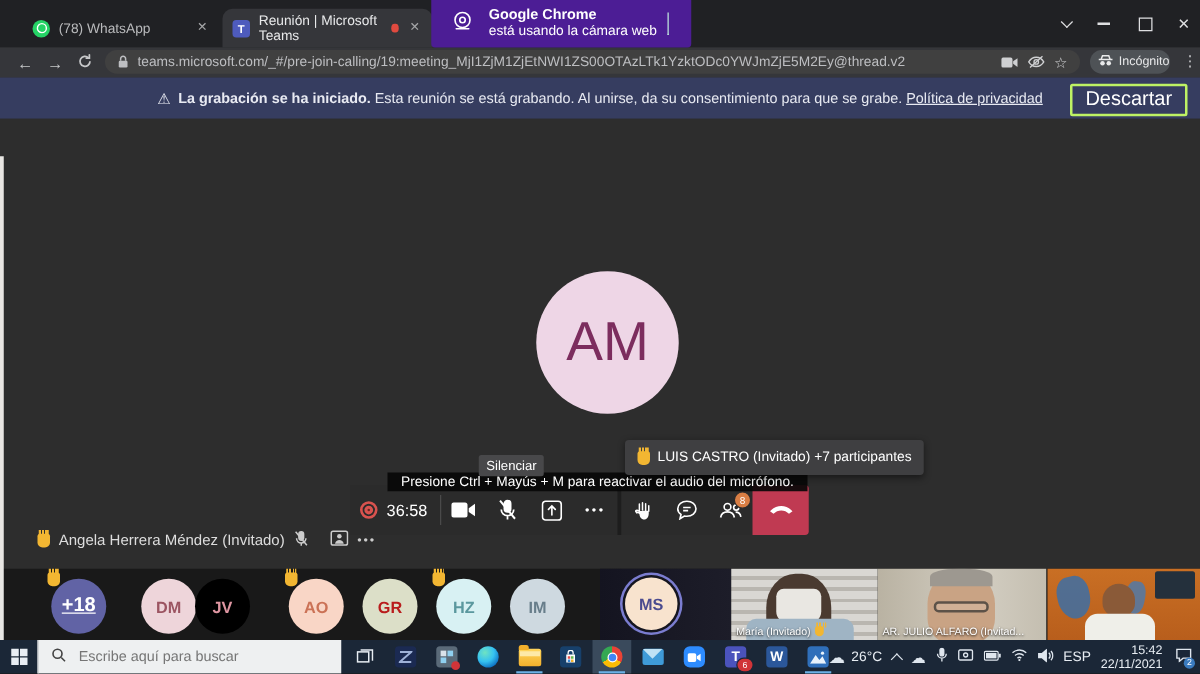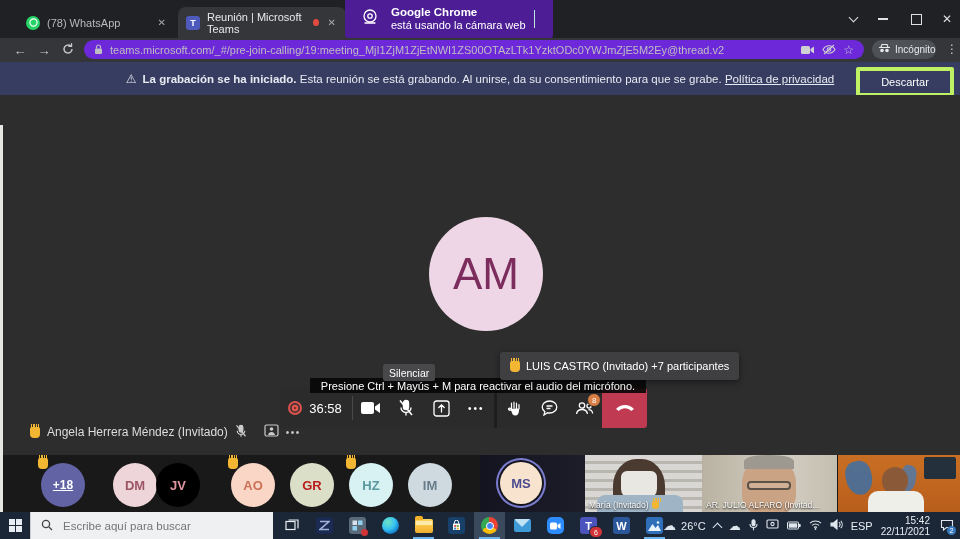--- a/index.html
+++ b/index.html
@@ -19,34 +19,34 @@
   .wincon{display:flex;align-items:center;justify-content:center;width:22px;height:22px;color:#dedfe1;}
   .chev{width:6px;height:6px;border-right:1.6px solid #dedfe1;border-bottom:1.6px solid #dedfe1;
     transform:rotate(45deg);margin-top:-3px;}
   .toast{left:345px;top:0;width:208px;height:38px;background:#4c1d95;border-radius:0 0 3px 3px;
     display:flex;align-items:center;color:#fff;z-index:5;}
   .toast .tx{margin-left:10px;line-height:1.25;}
   .toast .t1{font-size:11.5px;font-weight:bold;}
   .toast .t2{font-size:11px;}
   .navrow{left:0;top:38px;width:960px;height:24px;background:#35363a;display:flex;align-items:center;}
   .navic{color:#c7c8ca;font-size:13px;width:24px;text-align:center;}
-  .omnibox{left:84px;top:40px;width:780px;height:19px;background:#6d28d9;border-radius:10px;
+  .omnibox{left:84px;top:40px;width:780px;height:19px;background:#404040;border-radius:10px;
     display:flex;align-items:center;color:#bdbec1;font-size:11px;padding:0 10px;box-sizing:border-box;gap:7px;}
   .omnibox .url{white-space:nowrap;overflow:hidden;flex:1;}
   .obic{flex:0 0 auto;display:flex;align-items:center;}
   .incog{left:872px;top:40px;width:64px;height:19px;background:#4e5256;border-radius:10px;
     display:flex;align-items:center;gap:4px;padding:0 6px;box-sizing:border-box;color:#e8e9ea;font-size:10px;}
   
   .banner{left:0;top:62px;width:960px;height:33px;background:#363d60;color:#e8eaf2;
     display:flex;align-items:center;font-size:11.5px;}
   .bannerline{position:absolute;left:50%;transform:translateX(-50%);display:flex;align-items:center;
     gap:6px;white-space:nowrap;}
   .bannerline a{color:#e8eaf2;}
-  .dismiss{position:absolute;left:856px;top:5px;width:90px;height:22px;border:4px solid #bef264;
-    border-radius:2px;color:#fff;font-size:11px;display:flex;align-items:center;justify-content:center;}
+  .dismiss{position:absolute;left:856px;top:5px;width:90px;height:22px;border:2px solid #bef264;
+    border-radius:2px;color:#fff;font-size:16px;display:flex;align-items:center;justify-content:center;}
   
   .stage{left:0;top:95px;width:960px;height:360px;background:#2d2d2d;}
   .sliver{left:0;top:125px;width:3px;height:387px;background:#e8e6e3;z-index:2;}
   .bigavatar{left:429px;top:122px;width:114px;height:114px;border-radius:50%;background:#eed6e6;
     display:flex;align-items:center;justify-content:center;color:#7c2d5e;font-size:44px;}
   .ptooltip{left:500px;top:257px;height:28px;background:#3f3f41;border-radius:3px;display:flex;
     align-items:center;gap:6px;padding:0 10px;color:#fff;font-size:11px;box-shadow:0 2px 6px rgba(0,0,0,.45);z-index:6;}
   .mtooltip{left:383px;top:269px;height:17px;background:#48484a;border-radius:2px;display:flex;
     align-items:center;padding:0 6px;color:#fff;font-size:10.5px;z-index:5;}
   .hintband{left:310px;top:283px;width:336px;height:15px;background:rgba(8,8,8,.92);color:#fff;
@@ -289,21 +289,21 @@
             <circle cx="7.5" cy="5" r="1.8" fill="#ccc" stroke="none"></circle>
             <path d="M4 11c.4-2 1.8-3 3.5-3s3.1 1 3.5 3" fill="#ccc" stroke="none"></path>
         </svg>
       </span>
       <span style="color:#ccc;font-size:10px;letter-spacing:1.5px;">•••</span>
     </div>
   </div>
 
   <div class="abs strip">
     <div class="pav" style="left: 41px; background: rgb(97, 99, 165); color: rgb(255, 255, 255);">
-      <span style="font-size:12px;text-decoration:underline;">+18</span>
+      <span style="font-size:16px;text-decoration:underline;">+18</span>
       <span class="hand"></span>
     </div>
     <div class="pav" style="left: 113px; background: rgb(238, 213, 218); color: rgb(156, 85, 98);">
       <span>DM</span>
     </div>
     <div class="pav" style="left: 156px; background: #000000; color: rgb(223, 150, 162);">
       <span>JV</span>
     </div>
     <div class="pav" style="left: 231px; background: rgb(249, 214, 198); color: rgb(203, 114, 86);">
       <span>AO</span>

